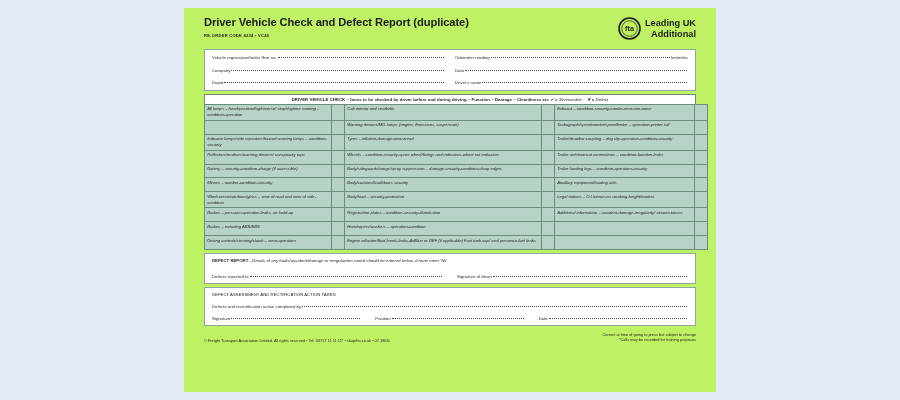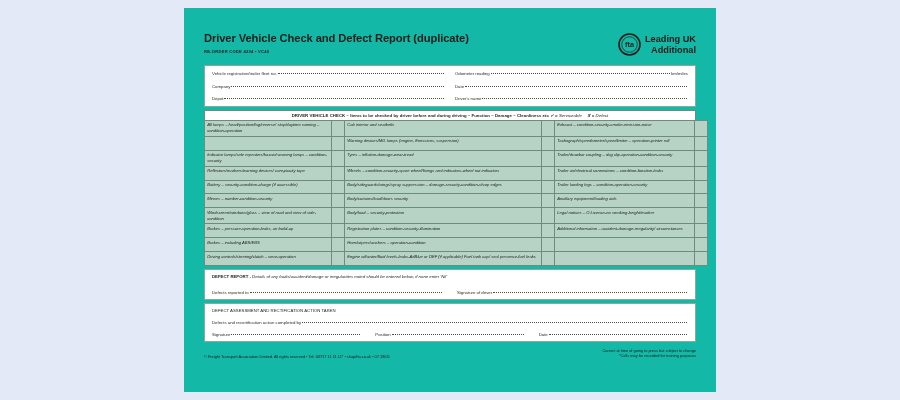--- a/index.html
+++ b/index.html
@@ -3,23 +3,23 @@
 <meta charset="utf-8">
 <style>
   html,body{margin:0;padding:0;}
   body{
     width:900px;height:400px;overflow:hidden;
     background:#e4e9f8;
     font-family:"Liberation Sans", sans-serif;
   }
   .card{
     position:absolute;left:184px;top:8px;width:532px;height:384px;
-    background:#14b8a6;
+    background:#bef264;
     box-sizing:border-box;
-    padding:24px 20px 0 20px;
+    padding:8px 20px 0 20px;
   }
   
   .hdr{display:flex;align-items:flex-start;justify-content:space-between;}
   .title{
     font-size:11.2px;font-weight:bold;color:#1d1d1b;letter-spacing:-0.1px;
     margin:0 0 5px 0;line-height:1.1;
   }
   .reorder{
     font-size:4.1px;color:#1d1d1b;letter-spacing:0.25px;font-weight:bold;
     margin:0;white-space:nowrap;

